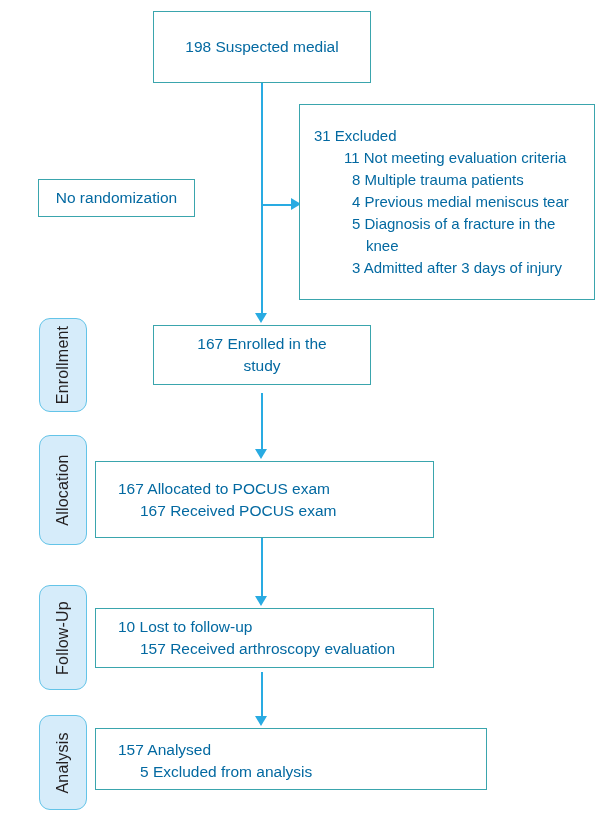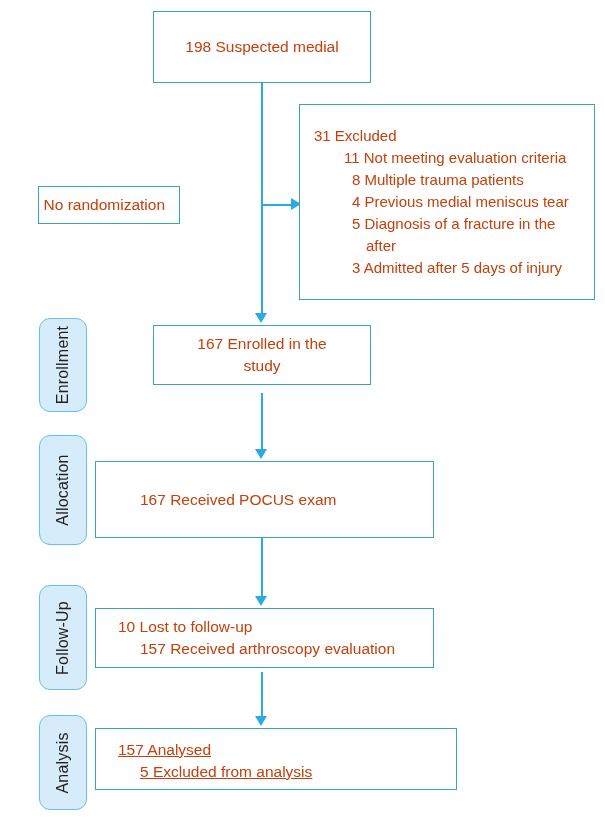--- a/index.html
+++ b/index.html
@@ -17,35 +17,35 @@
   .box{
     position:absolute;
     border:1.4px solid #3aa5ad;
     background:#ffffff;
     box-sizing:border-box;
     display:flex;
     flex-direction:column;
     justify-content:center;
     font-size:15.5px;
     line-height:1.42;
-    color:#c2410c;
+    color:#0369a1;
   }
   .box.center{align-items:center;text-align:center;}
   .box.left{align-items:flex-start;text-align:left;}
   .box .ln{display:block;white-space:pre;}
 
   
   #box-suspected{left:153px;top:11px;width:218px;height:72px;padding:0 10px;}
   #box-excluded{left:299px;top:104px;width:296px;height:196px;padding:8px 10px 8px 14px;}
-  #box-norandom{left:38px;top:186px;width:142px;height:38px;padding:0 14px;
-                align-items:flex-end;justify-content:center;}
+  #box-norandom{left:38px;top:179px;width:157px;height:38px;padding:0 14px;
+                align-items:center;justify-content:center;}
   #box-enrolled{left:153px;top:325px;width:218px;height:60px;padding:0 10px;}
   #box-allocation{left:95px;top:461px;width:339px;height:77px;padding:0 0 0 22px;}
   #box-followup{left:95px;top:608px;width:339px;height:60px;padding:0 0 0 22px;}
-  #box-analysis{left:95px;top:728px;width:362px;height:62px;padding:4px 0 0 22px;text-decoration:underline;}
+  #box-analysis{left:95px;top:728px;width:392px;height:62px;padding:4px 0 0 22px;}
 
   
   .ind1{padding-left:0;}
   .ind2{padding-left:22px;}
   .ind3{padding-left:30px;}
   .ind-wrap{padding-left:44px;}
 
   
   #box-excluded .ln{font-size:15px;line-height:1.46;}
 
@@ -123,23 +123,23 @@
   <div class="box left" id="box-excluded">
     <span class="ln ind1">31 Excluded</span>
 
     <span class="ln ind3"><span>11</span> <span>Not meeting evaluation criteria</span></span>
 
     <span class="ln ind-wrap" style="padding-left:38px;"><span>8</span> <span>Multiple trauma patients</span></span>
 
     <span class="ln ind-wrap" style="padding-left:38px;"><span>4</span> <span>Previous medial meniscus tear</span></span>
 
     <span class="ln ind-wrap" style="padding-left:38px;"><span>5</span> <span>Diagnosis of a fracture in the</span></span>
-    <span class="ln" style="padding-left:52px;">after</span>
+    <span class="ln" style="padding-left:52px;">knee</span>
 
-    <span class="ln ind-wrap" style="padding-left:38px;"><span>3</span> <span>Admitted after 5 days of injury</span></span>
+    <span class="ln ind-wrap" style="padding-left:38px;"><span>3</span> <span>Admitted after 3 days of injury</span></span>
   </div>
 
   <div class="box left" id="box-norandom">
     <span class="ln">No randomization</span>
   </div>
 
   <div class="pill" id="pill-enrollment">
     <span class="lbl">Enrollment</span>
   </div>
   <div class="pill" id="pill-allocation">
@@ -151,20 +151,21 @@
   <div class="pill" id="pill-analysis">
     <span class="lbl">Analysis</span>
   </div>
 
   <div class="box center" id="box-enrolled">
     <span class="ln">167 Enrolled in the</span>
     <span class="ln">study</span>
   </div>
 
   <div class="box left" id="box-allocation">
+    <span class="ln ind1">167 Allocated to POCUS exam</span>
     <span class="ln ind2">167 Received POCUS exam</span>
   </div>
 
   <div class="box left" id="box-followup">
     <span class="ln ind1">10 Lost to follow-up</span>
     <span class="ln ind2">157 Received arthroscopy evaluation</span>
   </div>
 
   <div class="box left" id="box-analysis">
     <span class="ln ind1">157 Analysed</span>

